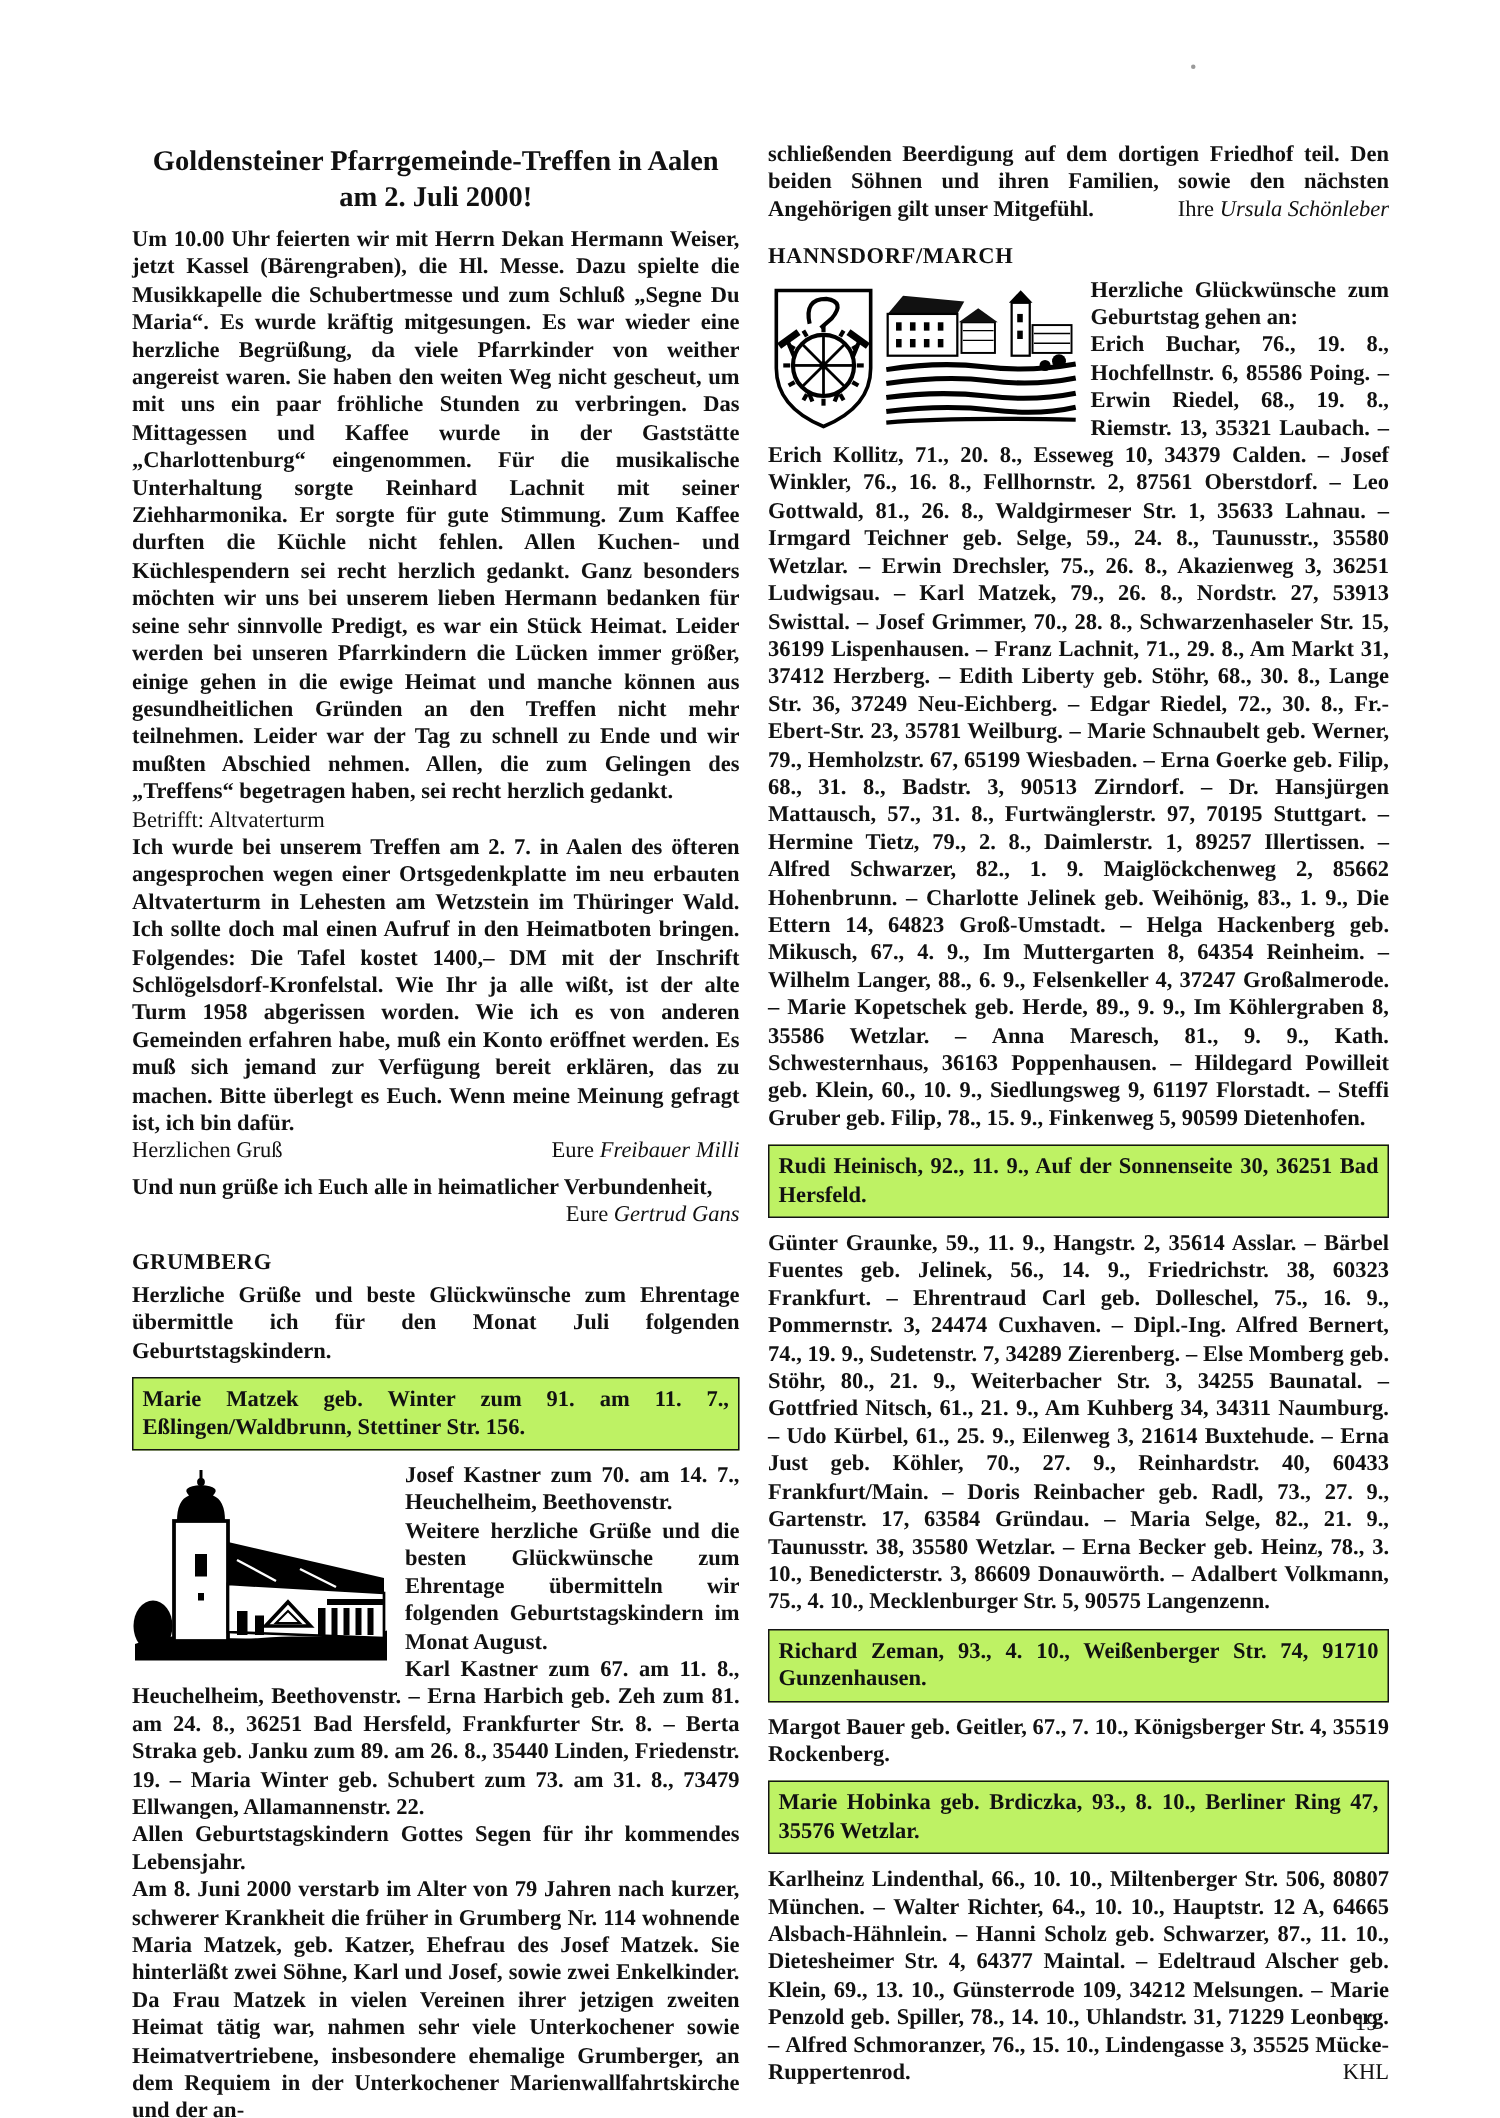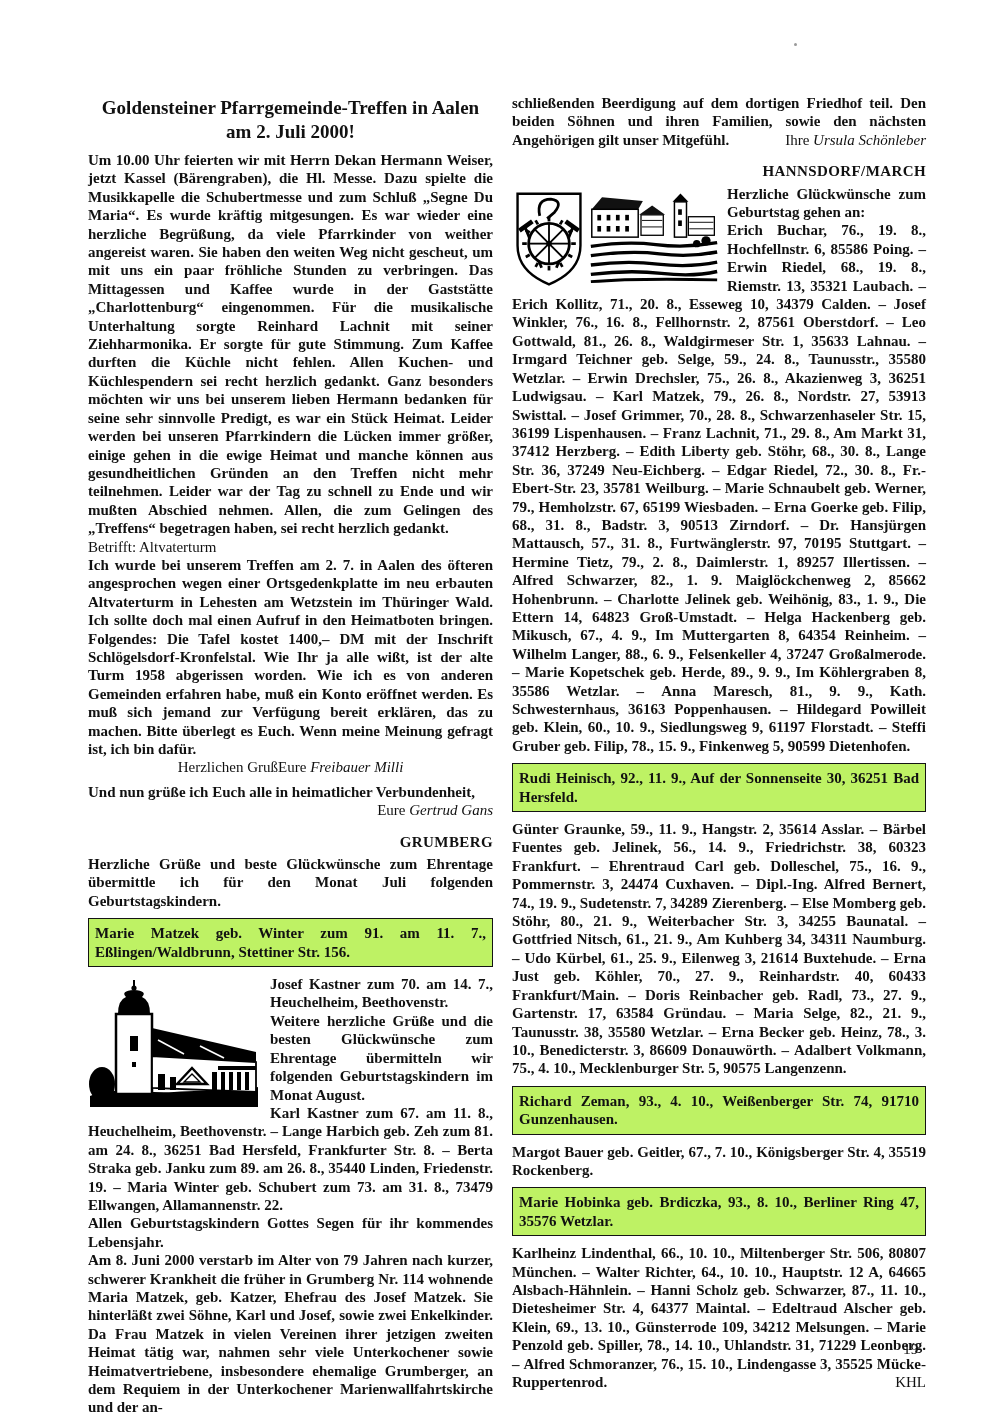--- a/index.html
+++ b/index.html
@@ -15,24 +15,24 @@
   .col-left  { left:88px;  top:96px; width:405px; }
   .col-right { left:512px; top:94px; width:414px; }
   p { margin:0;font-weight:bold; }
   .article-title {
     font-weight:bold; text-align:center; font-size:19px; line-height:24px;
     margin:0 0 7px 0; white-space:nowrap;
   }
   .article-title div { white-space:nowrap; }
   .bold-heading { font-weight:normal; }
   .section-heading {
-    font-weight:bold; text-align:right; letter-spacing:0.4px;
+    font-weight:bold; text-align:left; letter-spacing:0.4px;
     margin:13px 0 4px 0;
   }
-  .signoff-row { display:flex; justify-content:center; }
+  .signoff-row { display:flex; justify-content:space-between; }
   .right-line { text-align:right; }
   .pull-up { margin-top:-18.4px; }
   .italic { }
   .mt6  { margin-top:6px; }
   .mt20 { margin-top:20px; }
   .info-box {
     border:1.6px solid #141414; background:#bef264;
     padding:5px 6px; margin:8px 0;
   }
   .clearfix::after { content:""; display:block; clear:both; }
@@ -101,21 +101,21 @@
       <rect x="82" y="99" width="6" height="13" fill="#000"></rect>
       <rect x="124" y="94" width="5" height="18" fill="#000"></rect>
       <rect x="130" y="88" width="38" height="4" fill="#000"></rect>
       <rect x="133" y="94" width="4" height="18" fill="#000"></rect>
       <rect x="141" y="94" width="4" height="18" fill="#000"></rect>
       <rect x="149" y="94" width="4" height="18" fill="#000"></rect>
       <rect x="157" y="94" width="4" height="18" fill="#000"></rect>
     </svg>
     <p><b>Josef Kastner</b><span> zum 70. am 14. 7., Heuchelheim, Beethovenstr.</span></p>
     <p>Weitere herzliche Grüße und die besten Glückwünsche zum Ehrentage übermitteln wir folgenden Geburtstagskindern im Monat August.</p>
-    <p><b>Karl Kastner</b><span> zum 67. am 11. 8., Heuchelheim, Beethovenstr. – </span><b>Lange Harbich</b><span> geb. Zeh zum 81. am 24. 8., 36251 Bad Hersfeld, Frankfurter Str. 8. – </span><b>Berta Straka</b><span> geb. Janku zum 89. am 26. 8., 35440 Linden, Friedenstr. 19. – </span><b>Maria Winter</b><span> geb. Schubert zum 73. am 31. 8., 73479 Ellwangen, Allamannenstr. 22.</span></p>
+    <p><b>Karl Kastner</b><span> zum 67. am 11. 8., Heuchelheim, Beethovenstr. – </span><b>Erna Harbich</b><span> geb. Zeh zum 81. am 24. 8., 36251 Bad Hersfeld, Frankfurter Str. 8. – </span><b>Berta Straka</b><span> geb. Janku zum 89. am 26. 8., 35440 Linden, Friedenstr. 19. – </span><b>Maria Winter</b><span> geb. Schubert zum 73. am 31. 8., 73479 Ellwangen, Allamannenstr. 22.</span></p>
   </div>
 
   <p>Allen Geburtstagskindern Gottes Segen für ihr kommendes Lebensjahr.</p>
 
   <p><span>Am 8. Juni 2000 verstarb im Alter von 79 Jahren nach kurzer, schwerer Krankheit die früher in Grumberg Nr. 114 wohnende </span><b>Maria Matzek,</b><span> geb. Katzer, Ehefrau des Josef Matzek. Sie hinterläßt zwei Söhne, Karl und Josef, sowie zwei Enkelkinder. Da Frau Matzek in vielen Vereinen ihrer jetzigen zweiten Heimat tätig war, nahmen sehr viele Unterkochener sowie Heimatvertriebene, insbesondere ehemalige Grumberger, an dem Requiem in der Unterkochener Marienwallfahrtskirche und der an-</span></p>
 
 </div>
 
 <div class="col col-right">
 

